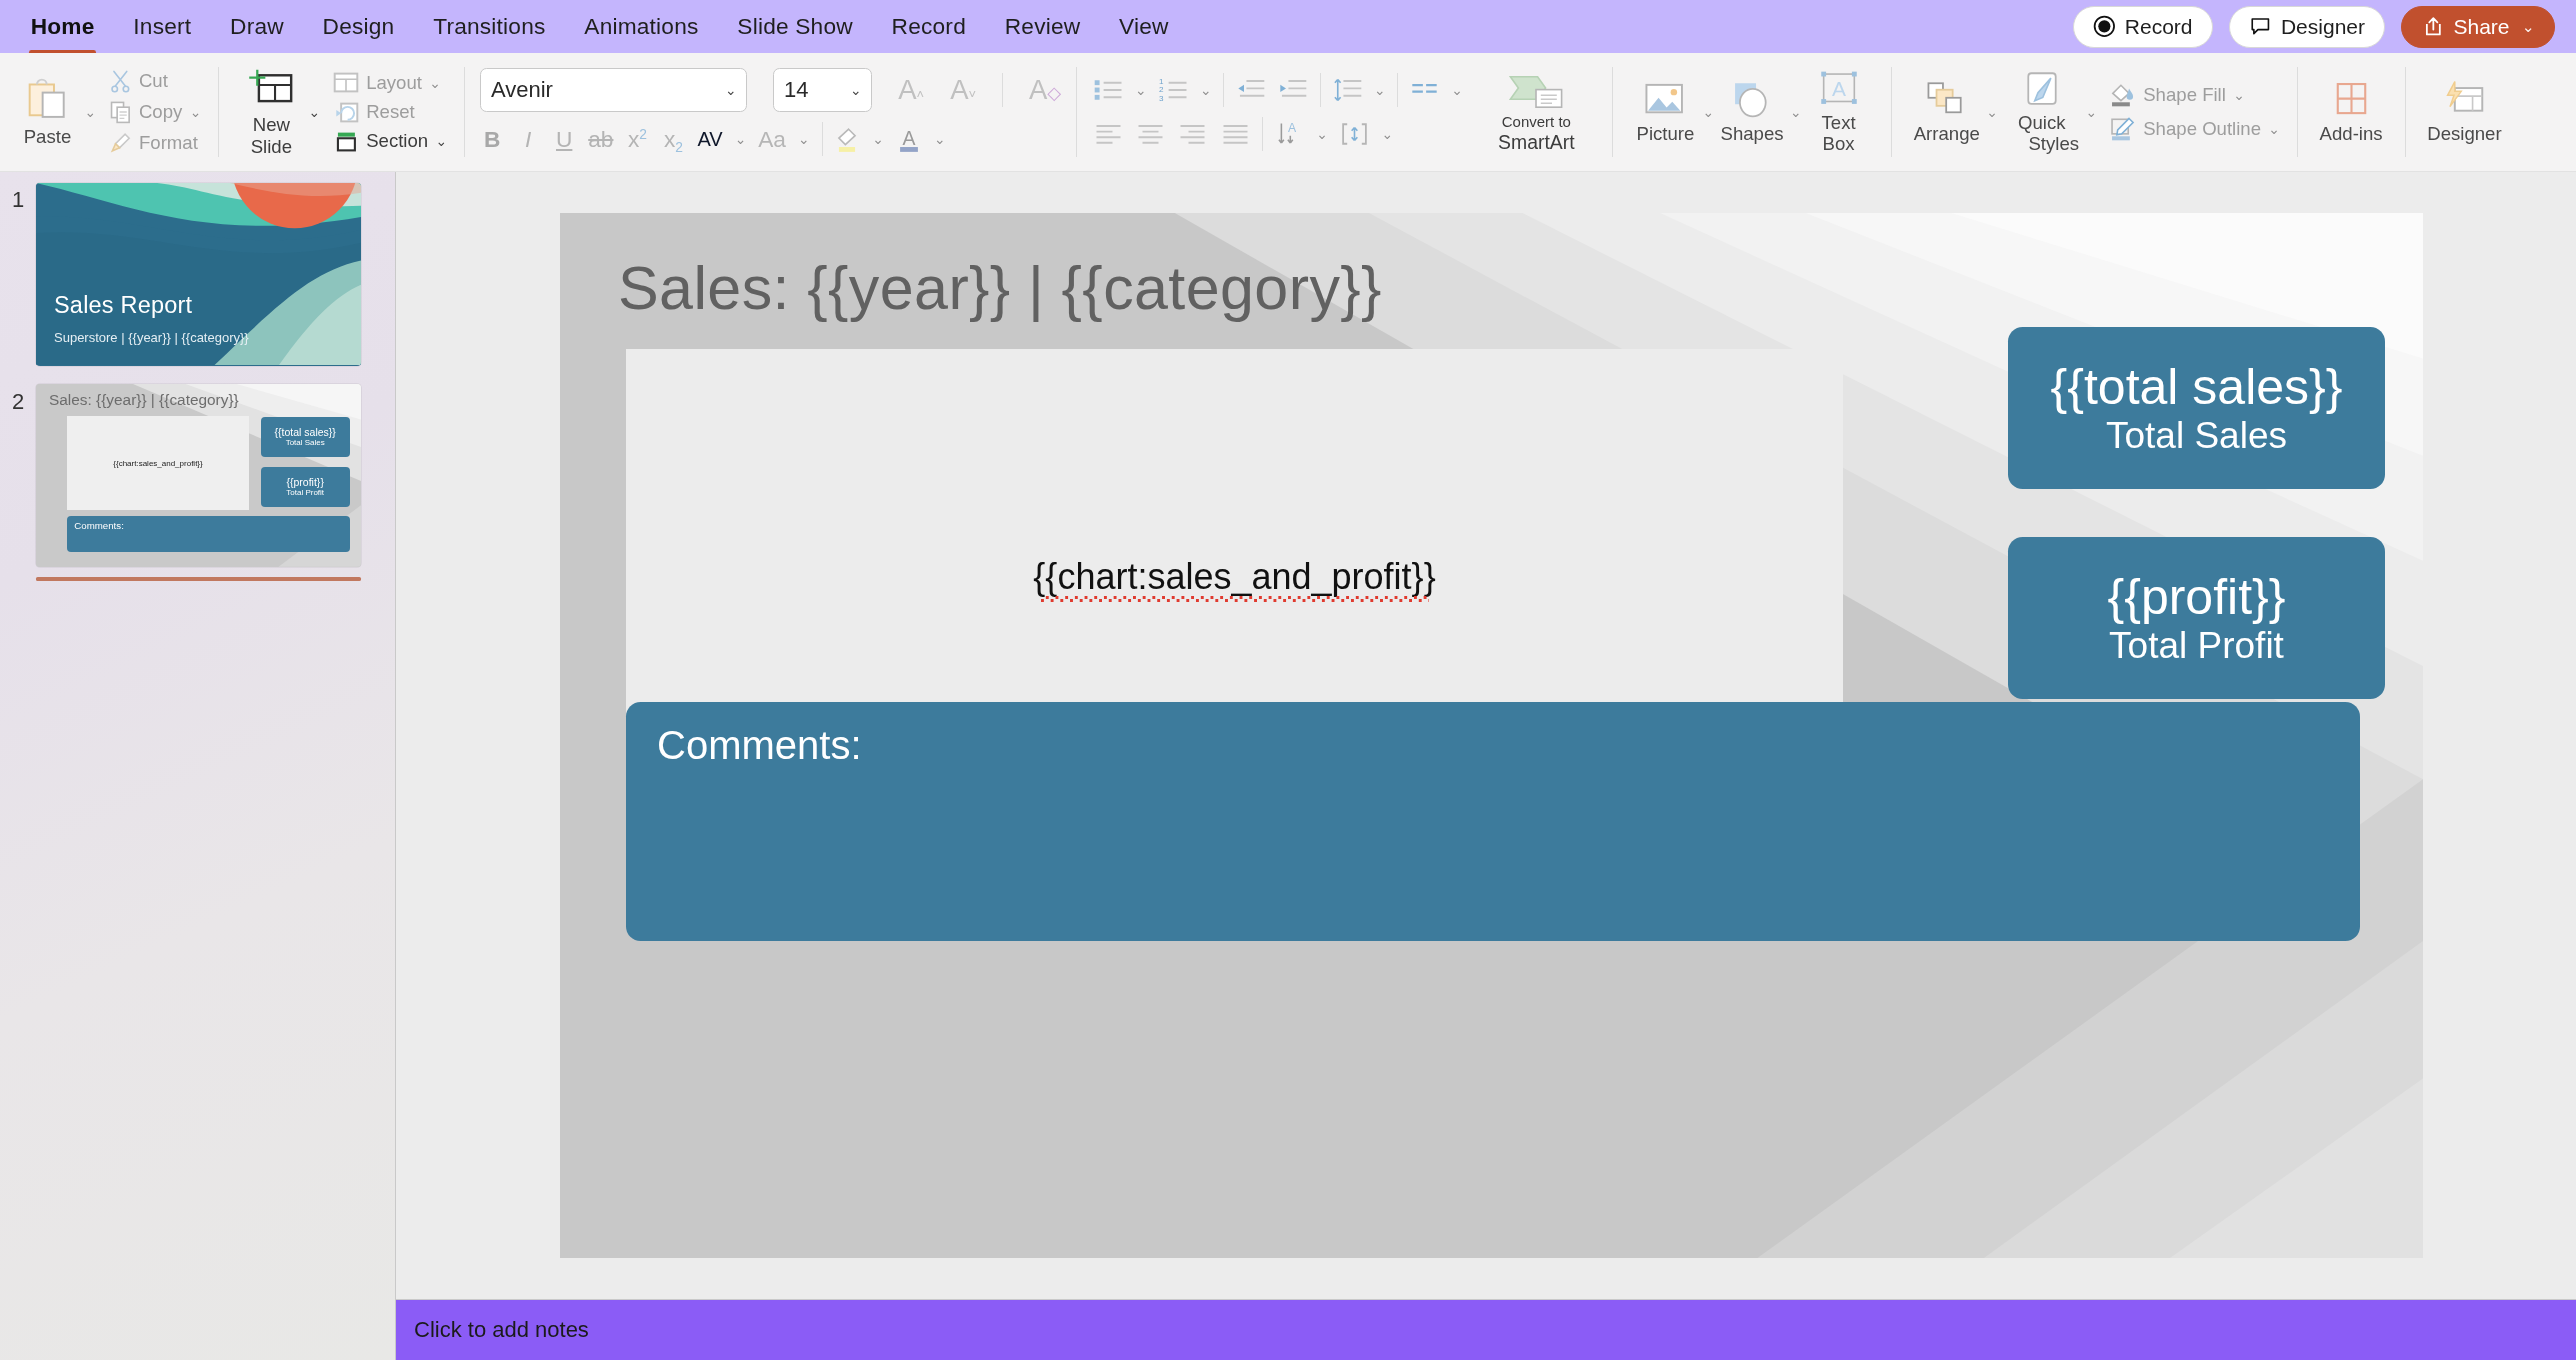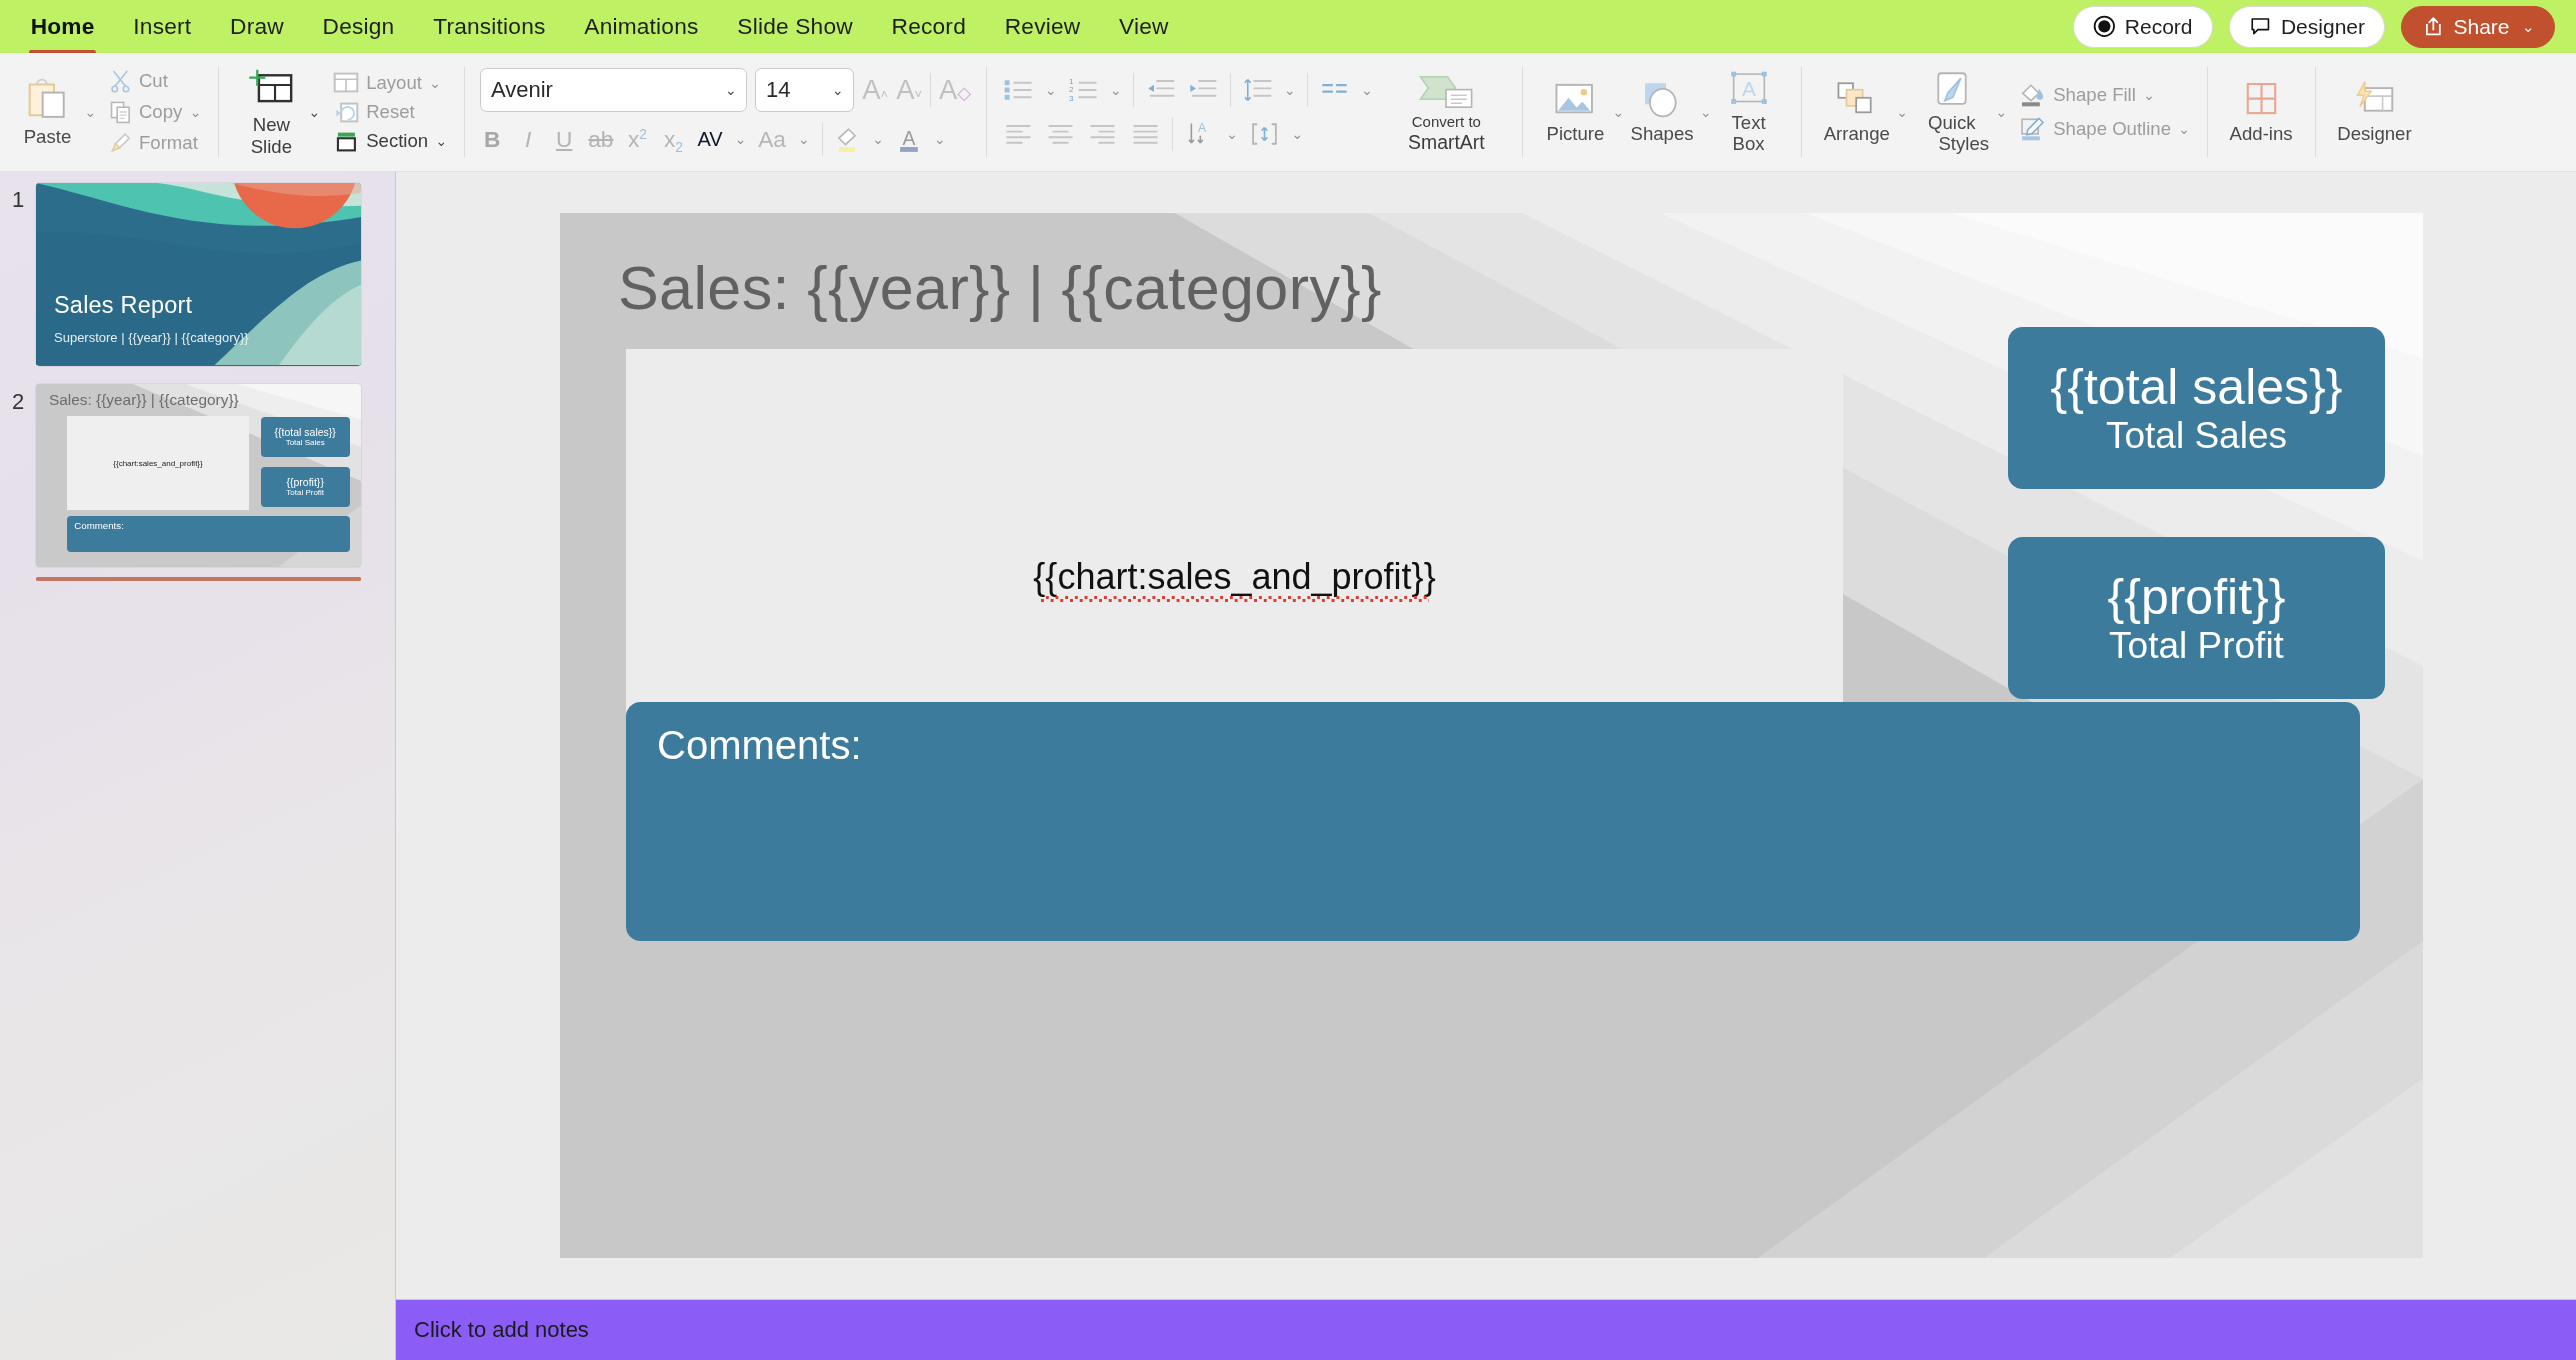--- a/index.html
+++ b/index.html
@@ -6,21 +6,21 @@
   html, body {
     width: 2576px; height: 1361px;
     font-family: "Liberation Sans", sans-serif;
     background: #f3f3f3;
     overflow: hidden;
   }
 
   
   .menubar {
     position: absolute; top: 0; left: 0; width: 2576px; height: 53px;
-    background: #bef264;
+    background: #c4b5fd;
     display: flex; align-items: center;
   }
   .menu-tabs { display: flex; align-items: center; padding-left: 11.3px; gap: 0px; }
   .menu-tab {
     position: relative;
     font-size: 22.7px; color: #1f1f1f; letter-spacing: 0.2px;
     padding: 4.9px 19.4px; cursor: default; white-space: nowrap;
   }
   .menu-tab.active { font-weight: bold; color: #111; }
   .menu-tab.active::after {
@@ -65,21 +65,21 @@
     font-size: 18.6px; color: #9d9d9d; white-space: nowrap; padding: 0.8px 1.6px;
   }
   .smallrow.dark { color: #3c3c3c; }
   .chev-sm { font-size: 13.8px; color: #8c8c8c; }
   .chev-dk { font-size: 13.8px; color: #3c3c3c; }
 
   .icon { display: inline-flex; align-items: center; justify-content: center; }
 
   
   .fontcol { display: flex; flex-direction: column; gap: 10.5px; justify-content: center; }
-  .fontrow1 { display: flex; align-items: center; gap: 8px; }
+  .fontrow1 { display: flex; align-items: center; gap: 26px; }
   .fontsel {
     width: 267px; height: 44px; border: 1.2px solid #c9c9c9; border-radius: 6.5px;
     background: #fff; font-size: 22px; color: #2a2a2a;
     padding: 0 9.7px; display: flex; align-items: center; justify-content: space-between;
   }
   .sizesel {
     width: 99px; height: 44px; border: 1.2px solid #c9c9c9; border-radius: 6.5px;
     background: #fff; font-size: 22px; color: #2a2a2a;
     padding: 0 9.7px; display: flex; align-items: center; justify-content: space-between;
   }

